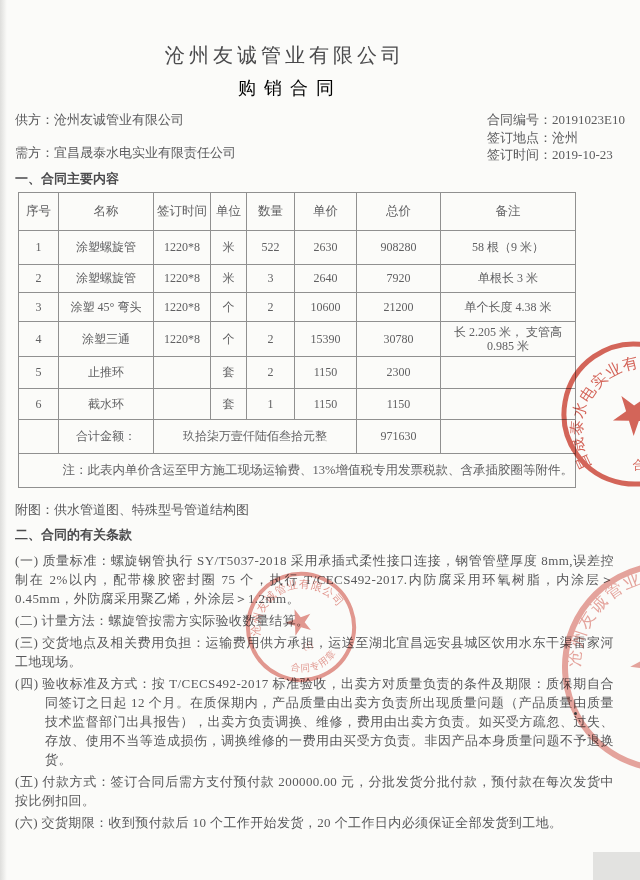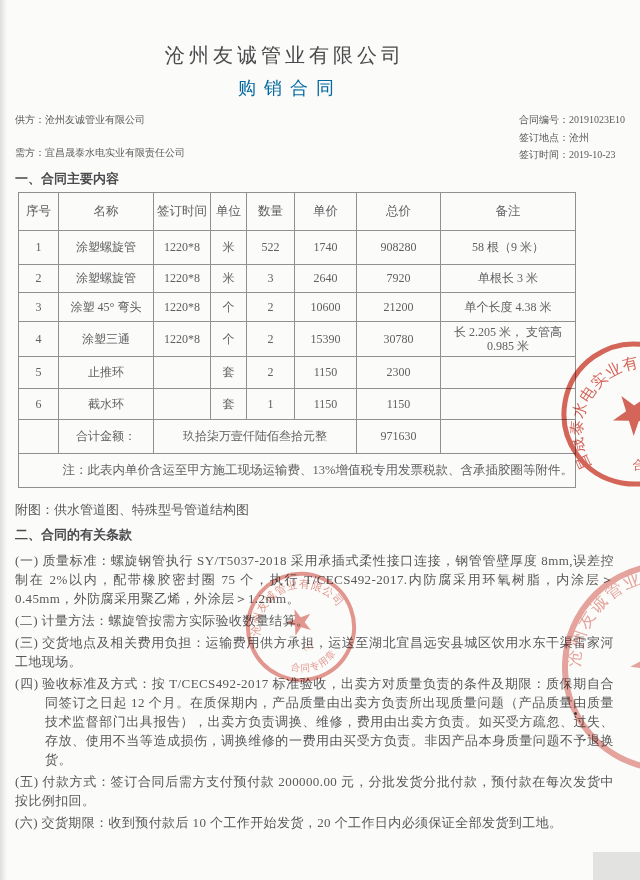--- a/index.html
+++ b/index.html
@@ -16,26 +16,26 @@
   }
   .page::before{
     content:'';position:absolute;left:0;top:0;width:7px;height:100%;
     background:linear-gradient(to right,#dededc,#fbfbf9);
   }
   .title1{
     text-align:center;font-size:20px;letter-spacing:4px;color:#4a4a4c;
     padding-right:70px;line-height:30px;
   }
   .title2{
-    text-align:center;font-size:18px;letter-spacing:8px;color:#0369a1;
+    text-align:center;font-size:18px;letter-spacing:8px;color:#000000;
     padding-right:60px;line-height:26px;margin-top:5px;
   }
   .info{
     display:flex;justify-content:space-between;
-    margin:10px 15px 0 15px;font-size:10px;color:#5a5a5c;
+    margin:10px 15px 0 15px;font-size:13px;color:#5a5a5c;
   }
   .info-left .line{line-height:17px;}
   .info-left .line + .line{margin-top:16px;}
   .info-right .line{line-height:17.5px;}
   .section-title{
     margin:5px 15px 0 15px;font-size:13px;font-weight:700;color:#4c4c4e;line-height:20px;
   }
   table.contract-table{
     border-collapse:collapse;table-layout:fixed;
     width:557px;margin:3px 0 0 18px;
@@ -119,21 +119,21 @@
         <th>备注</th>
       </tr>
     </thead>
     <tbody class="rows">
         <tr>
           <td>1</td>
           <td>涂塑螺旋管</td>
           <td>1220*8</td>
           <td>米</td>
           <td>522</td>
-          <td>1740</td>
+          <td>2630</td>
           <td>908280</td>
           <td>58 根（9 米）</td>
         </tr>
         <tr>
           <td>2</td>
           <td>涂塑螺旋管</td>
           <td>1220*8</td>
           <td>米</td>
           <td>3</td>
           <td>2640</td>

